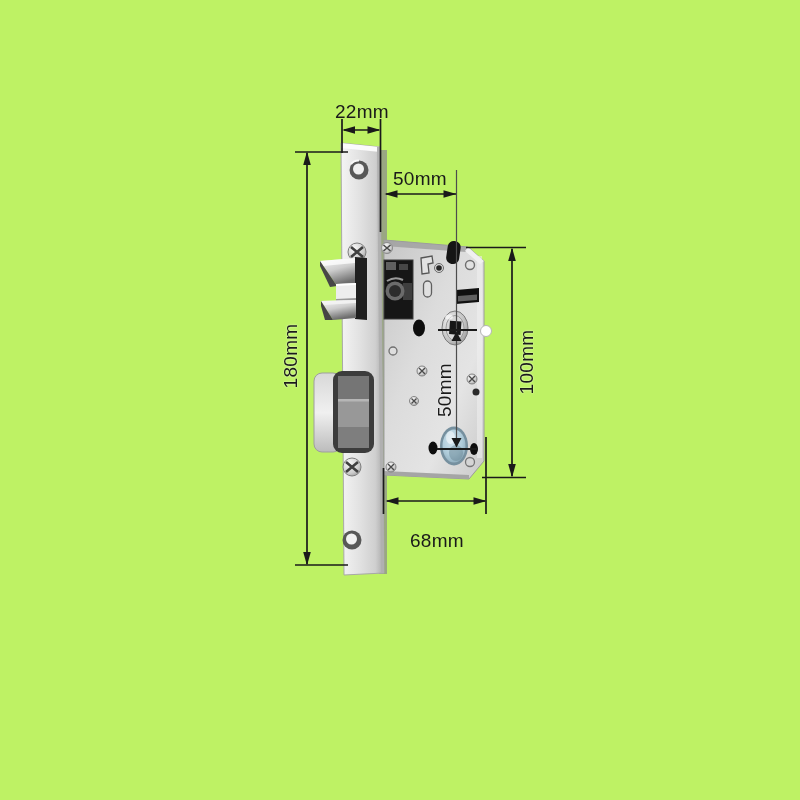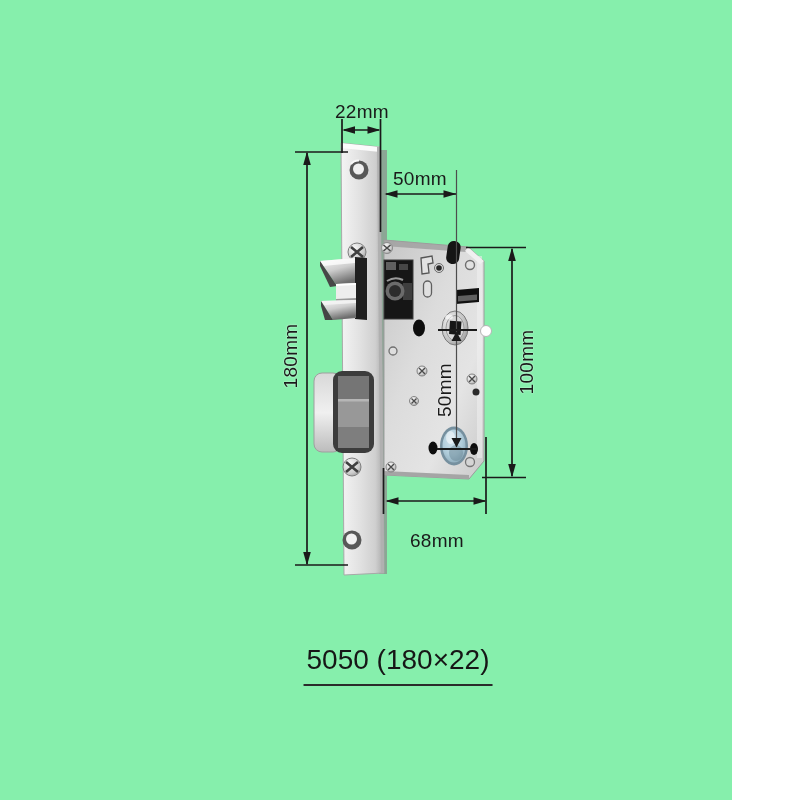--- a/index.html
+++ b/index.html
@@ -1,17 +1,17 @@
 <!DOCTYPE html>
 <html><head>
 <meta charset="utf-8">
 <style>
   html,body{margin:0;padding:0;background:#fff;}
   .stage{
-    position:relative;width:732px;height:800px;background:#86efac;
+    position:relative;width:800px;height:800px;background:#bef264;
     overflow:hidden;font-family:"Liberation Sans",sans-serif;
   }
   .stage svg{position:absolute;left:0;top:0;}
   .dim-label{
     position:absolute;transform:translate(-50%,-50%);
     font-size:19px;line-height:1;color:#1a1a1a;white-space:nowrap;
     letter-spacing:.3px;
   }
   .dim-label.rot{
     transform:translate(-50%,-50%) rotate(-90deg);
@@ -243,17 +243,14 @@
     </g>
   </svg>
 
   <div class="dim-label" style="left:362px;top:111px">22mm</div>
   <div class="dim-label" style="left:420px;top:178px">50mm</div>
   <div class="dim-label rot" style="left:290px;top:356px">180mm</div>
   <div class="dim-label rot" style="left:526px;top:362px">100mm</div>
   <div class="dim-label rot" style="left:444px;top:390px">50mm</div>
   <div class="dim-label" style="left:437px;top:540px">68mm</div>
 
-  <div class="caption-wrap">
-    <span class="caption">5050 (180×22)</span>
-  </div>
 
 </div>
 
 </body></html>

